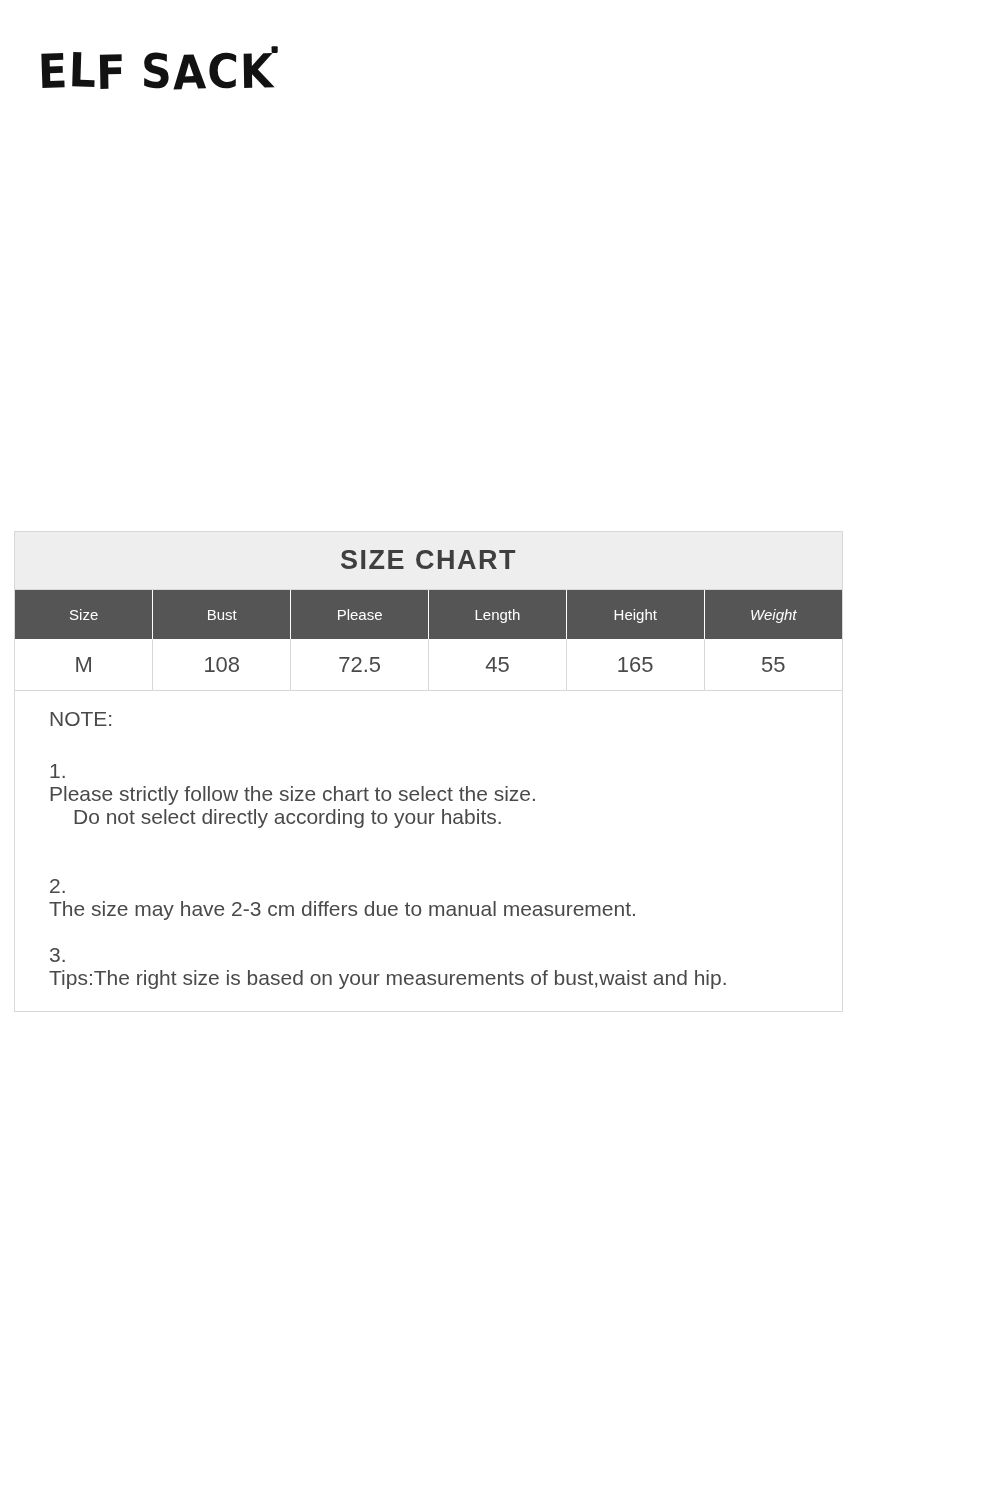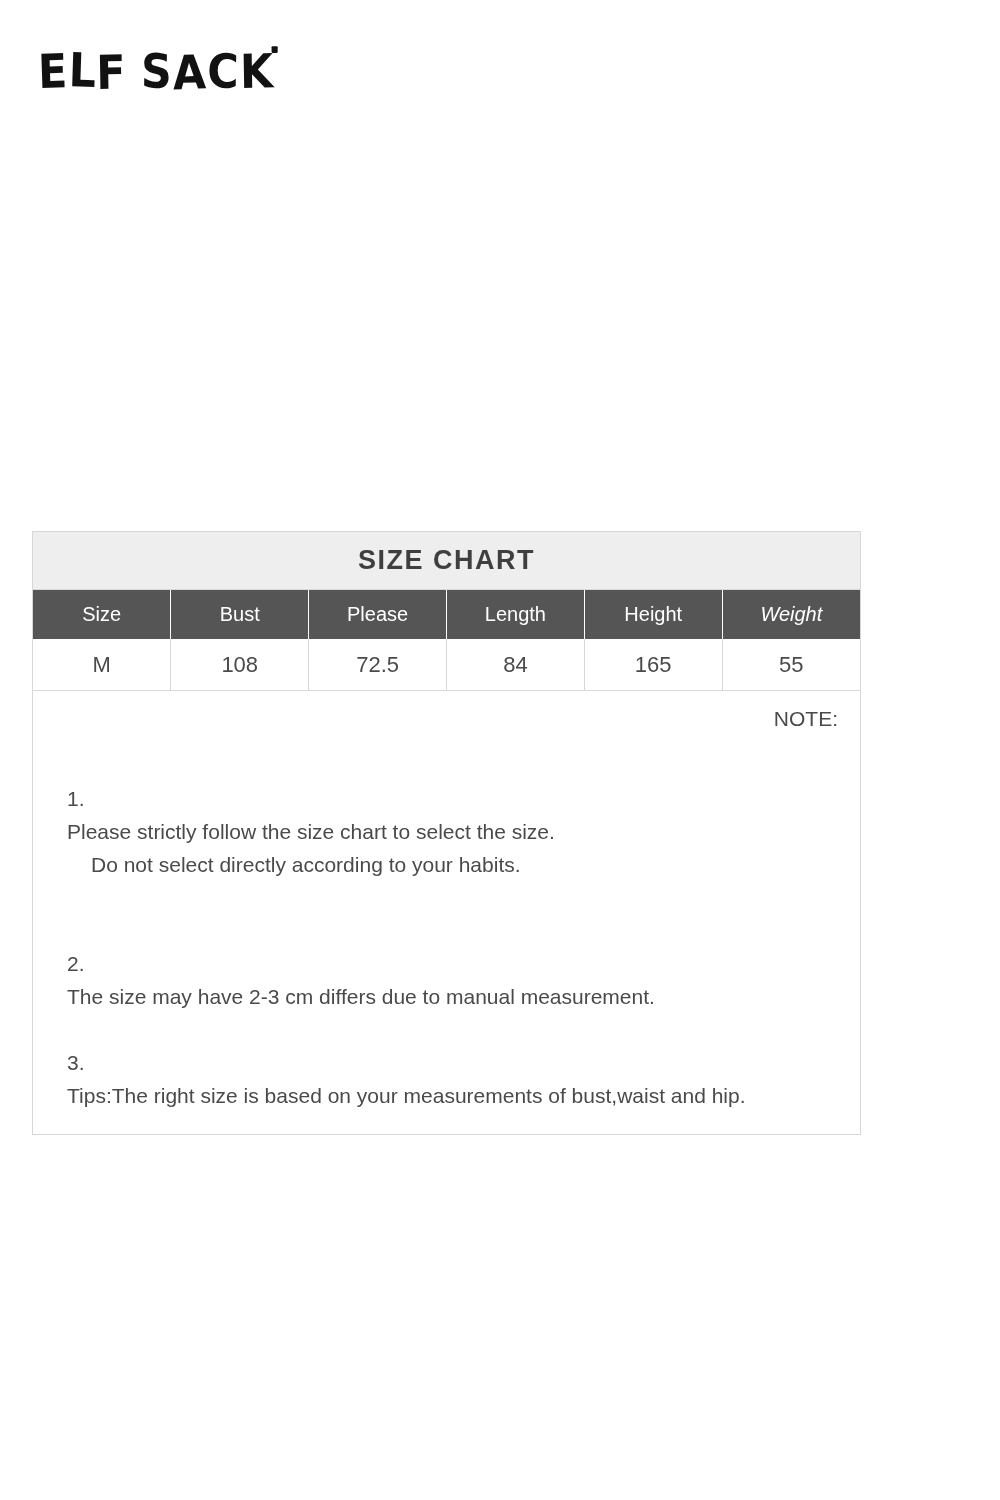--- a/index.html
+++ b/index.html
@@ -44,21 +44,21 @@
     background: #121212;
     border-radius: 1px;
     vertical-align: top;
     margin-left: -2px;
     margin-top: 2px;
   }
 
   
   .chart-wrap {
     position: absolute;
-    left: 32px;
+    left: 14px;
     top: 531px;
     width: 829px;
     border: 1px solid #d8d8d8;
     box-sizing: border-box;
     background: #fff;
   }
   .chart-title {
     height: 57px;
     background: #eeeeee;
     border-bottom: 1px solid #d8d8d8;
@@ -76,21 +76,21 @@
     table-layout: fixed;
   }
   table.size-table th,
   table.size-table td {
     text-align: center;
     font-weight: normal;
   }
   table.size-table thead th {
     background: #555555;
     color: #ffffff;
-    font-size: 20px;
+    font-size: 15px;
     height: 47px;
     border-right: 1px solid #ffffff;
   }
   table.size-table thead th:last-child { border-right: none; font-style: italic; }
   table.size-table tbody td {
     height: 49px;
     font-size: 22px;
     color: #4a4a4a;
     border-right: 1px solid #d8d8d8;
     border-bottom: 1px solid #d8d8d8;
@@ -98,31 +98,30 @@
   }
   table.size-table tbody td:last-child { border-right: none; }
 
   .note {
     padding: 16px 22px 22px 34px;
     box-sizing: border-box;
   }
   .note-head {
     font-size: 21px;
     color: #4a4a4a;
-    margin-bottom: 18px;
-    text-align: right;
+    margin-bottom: 5px;
   }
   .note-list {
     list-style: none;
     margin: 0;
     padding: 0;
   }
   .note-list li {
     font-size: 21px;
-    line-height: 33px;
+    line-height: 23px;
     color: #4a4a4a;
     white-space: pre-line;
   }
   .note-list li .idx { display: inline; }
   .note-list li .sub {
     display: block;
     padding-left: 24px;
   }
 </style>
 </head>
@@ -145,21 +144,21 @@
         <th>Length</th>
         <th>Height</th>
         <th>Weight</th>
       </tr>
     </thead>
     <tbody>
       <tr>
         <td>M</td>
         <td>108</td>
         <td>72.5</td>
-        <td>84</td>
+        <td>45</td>
         <td>165</td>
         <td>55</td>
       </tr>
     </tbody>
   </table>
 
   <div class="note">
     <div class="note-head">NOTE:</div>
     <ul class="note-list">
       <li>

